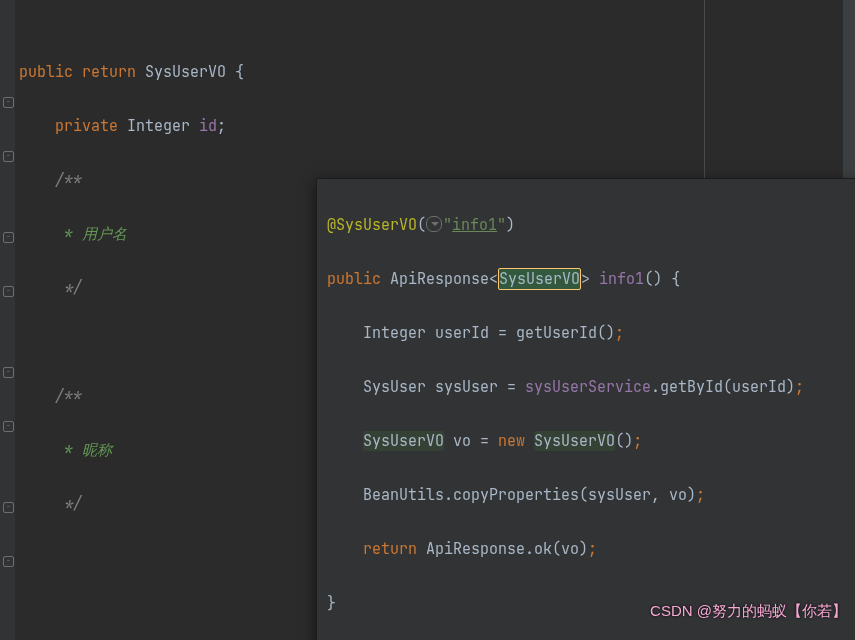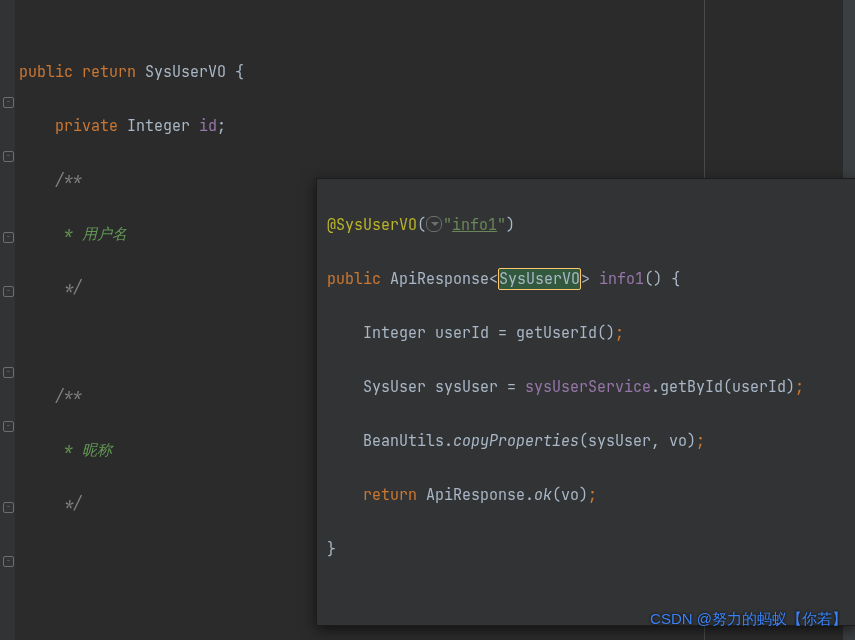--- a/index.html
+++ b/index.html
@@ -6,33 +6,33 @@
   .editor{display:flex;height:100%}
   .gutter{width:15px;background:#313335;position:relative;flex-shrink:0}
   .fold{position:absolute;left:3px;width:9px;height:9px;border:1px solid #6e6e6e;color:#6e6e6e;font-size:8px;line-height:7px;text-align:center;border-radius:2px;user-select:none}
   .code{padding-left:4px;white-space:pre;color:#a9b7c6;position:relative}
   .kw{color:#cc7832}
   .ann{color:#bbb529}
   .field{color:#9876aa}
   .cmt{color:#808080;font-style:italic}
   .cmt-doc{color:#629755;font-style:italic}
   .str{color:#6a8759}
-  .static{font-style:italic;color:#a9b7c6}
+  .static{color:#a9b7c6}
   .url{color:#6a8759;text-decoration:underline}
   .line{height:27px}
   .popup{position:absolute;left:316px;top:178px;width:539px;background:#313335;border:1px solid #1c1c1c;box-shadow:0 4px 14px rgba(0,0,0,.6);padding:6px 0 8px;white-space:pre;color:#a9b7c6}
   .popup .line{padding-left:10px;height:27px}
   .hl-green{background:#344134;border-radius:2px}
   .hl-y{background:#32593d;border:1px solid #ffc66d;border-radius:2px;padding:0 0}
   .param-icon{display:inline-block;width:14px;height:14px;border:1px solid #6e6e6e;border-radius:7px;vertical-align:-2px;margin-right:1px;position:relative}
   .param-icon::after{content:"";position:absolute;right:2px;top:5px;border-left:4px solid transparent;border-right:4px solid transparent;border-top:4px solid #6e6e6e}
   .scroll-track{position:absolute;right:0;top:0;width:12px;height:640px;background:#3c3f41}
   .caret-line{position:absolute;right:2px;width:8px;height:2px;background:#a9b7c6}
   .right-divider{position:absolute;top:0;height:640px;width:1px;background:#4a4a4a}
-  .watermark{position:absolute;right:8px;bottom:8px;color:#3b82f6;font-family:"Microsoft YaHei",sans-serif;font-size:15px;text-shadow:0 0 3px #000}
+  .watermark{position:absolute;right:8px;bottom:16px;color:#f9a8d4;font-family:"Microsoft YaHei",sans-serif;font-size:15px;text-shadow:0 0 3px #000}
 </style>
 </head>
 <body>
 
 <div class="editor">
   <div class="gutter">
     <div class="fold" style="top:97px">−</div>
     <div class="fold" style="top:151px">−</div>
     <div class="fold" style="top:232px">−</div>
     <div class="fold" style="top:286px">−</div>
@@ -70,19 +70,20 @@
   <div class="right-divider" style="left:704px"></div>
   <div class="scroll-track">
     <div class="caret-line" style="top:200px"></div>
   </div>
 
   <div class="popup">
 <div class="line"><span class="ann">@SysUserVO</span><span>(</span><span class="param-icon"></span><span class="str">"</span><span class="url">info1</span><span class="str">"</span><span>)</span></div>
 <div class="line"><span class="kw">public</span> <span>ApiResponse</span><span>&lt;</span><span class="hl-y">SysUserVO</span><span>&gt;</span> <span class="field">info1</span><span>()</span> <span>{</span></div>
 <div class="line">    <span>Integer</span> <span>userId</span><span> = </span><span>getUserId</span><span>()</span><span class="kw">;</span></div>
 <div class="line">    <span>SysUser</span> <span>sysUser</span><span> = </span><span class="field">sysUserService</span><span>.getById(userId)</span><span class="kw">;</span></div>
+<div class="line">    <span class="hl-green">SysUserVO</span> <span>vo</span><span> = </span><span class="kw">new</span> <span class="hl-green">SysUserVO</span><span>()</span><span class="kw">;</span></div>
 <div class="line">    <span>BeanUtils.</span><span class="static">copyProperties</span><span>(sysUser, vo)</span><span class="kw">;</span></div>
 <div class="line">    <span class="kw">return</span> <span>ApiResponse.</span><span class="static">ok</span><span>(vo)</span><span class="kw">;</span></div>
 <div class="line"><span>}</span></div>
   </div>
 
   <div class="watermark">CSDN @努力的蚂蚁【你若】</div>
 </div>
 
 </body></html>

